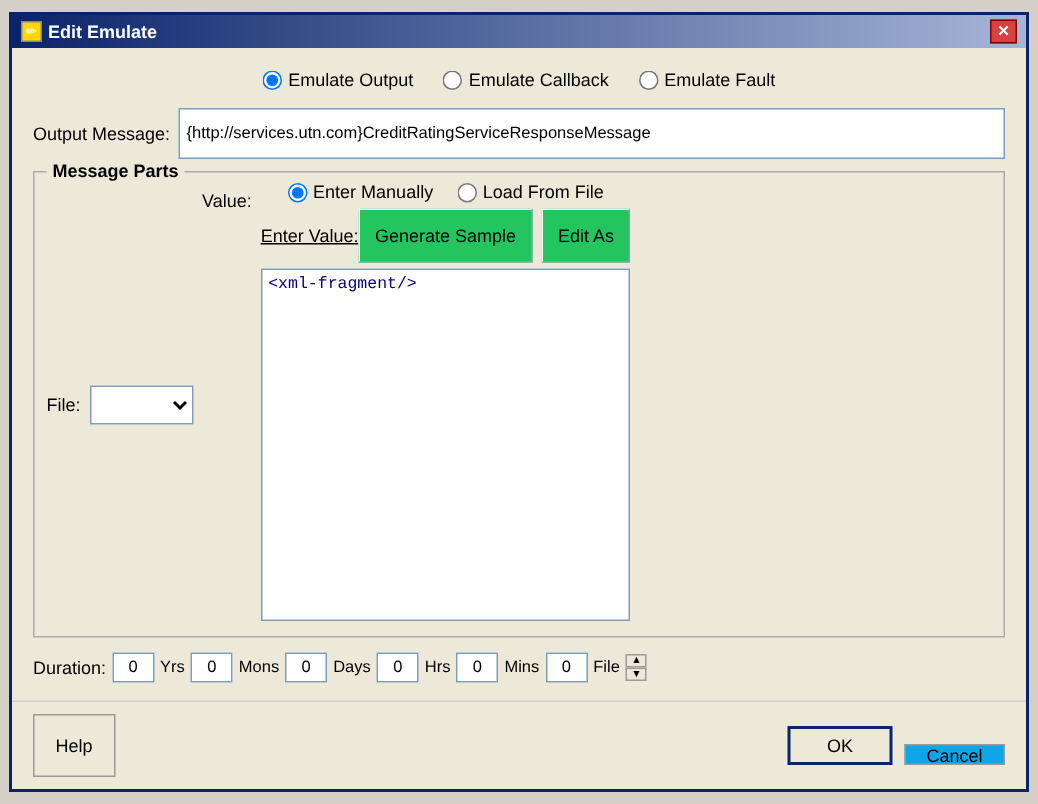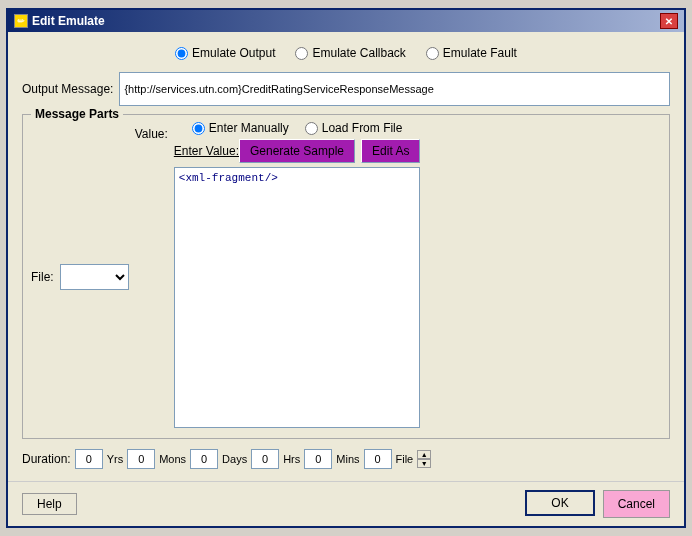--- a/index.html
+++ b/index.html
@@ -171,23 +171,23 @@
     }
     .enter-value-label {
       font-size: 12px;
       text-decoration: underline;
     }
     .btn-row-right {
       display: flex;
       gap: 6px;
     }
     .btn {
-      height: 24px;
+      height: 36px;
       padding: 0 10px;
-      background: #a21caf;
+      background: #22c55e;
       border: 1px solid #7f9db9;
       border-top-color: #fff;
       border-left-color: #fff;
       font-size: 12px;
       cursor: pointer;
       white-space: nowrap;
     }
     .code-area {
       flex: 1;
       border: 1px solid #7f9db9;
@@ -241,39 +241,40 @@
     .bottom-bar {
       display: flex;
       align-items: center;
       justify-content: space-between;
       padding: 8px 14px;
       border-top: 1px solid #ccc;
     }
     .bottom-right {
       display: flex;
       gap: 8px;
+      align-items: flex-end;
     }
     .btn-ok {
       height: 26px;
       padding: 0 24px;
       background: #ece9d8;
       border: 2px solid #0a246a;
       font-size: 12px;
       cursor: pointer;
     }
     .btn-cancel {
-      height: 28px;
+      height: 14px;
       padding: 0 14px;
-      background: #f9a8d4;
+      background: #0ea5e9;
       border: 1px solid #999;
       font-size: 12px;
       cursor: pointer;
     }
     .btn-help {
-      height: 22px;
+      height: 42px;
       padding: 0 14px;
       background: #ece9d8;
       border: 1px solid #999;
       font-size: 12px;
       cursor: pointer;
     }
   </style>
 </head>
 <body>
 

